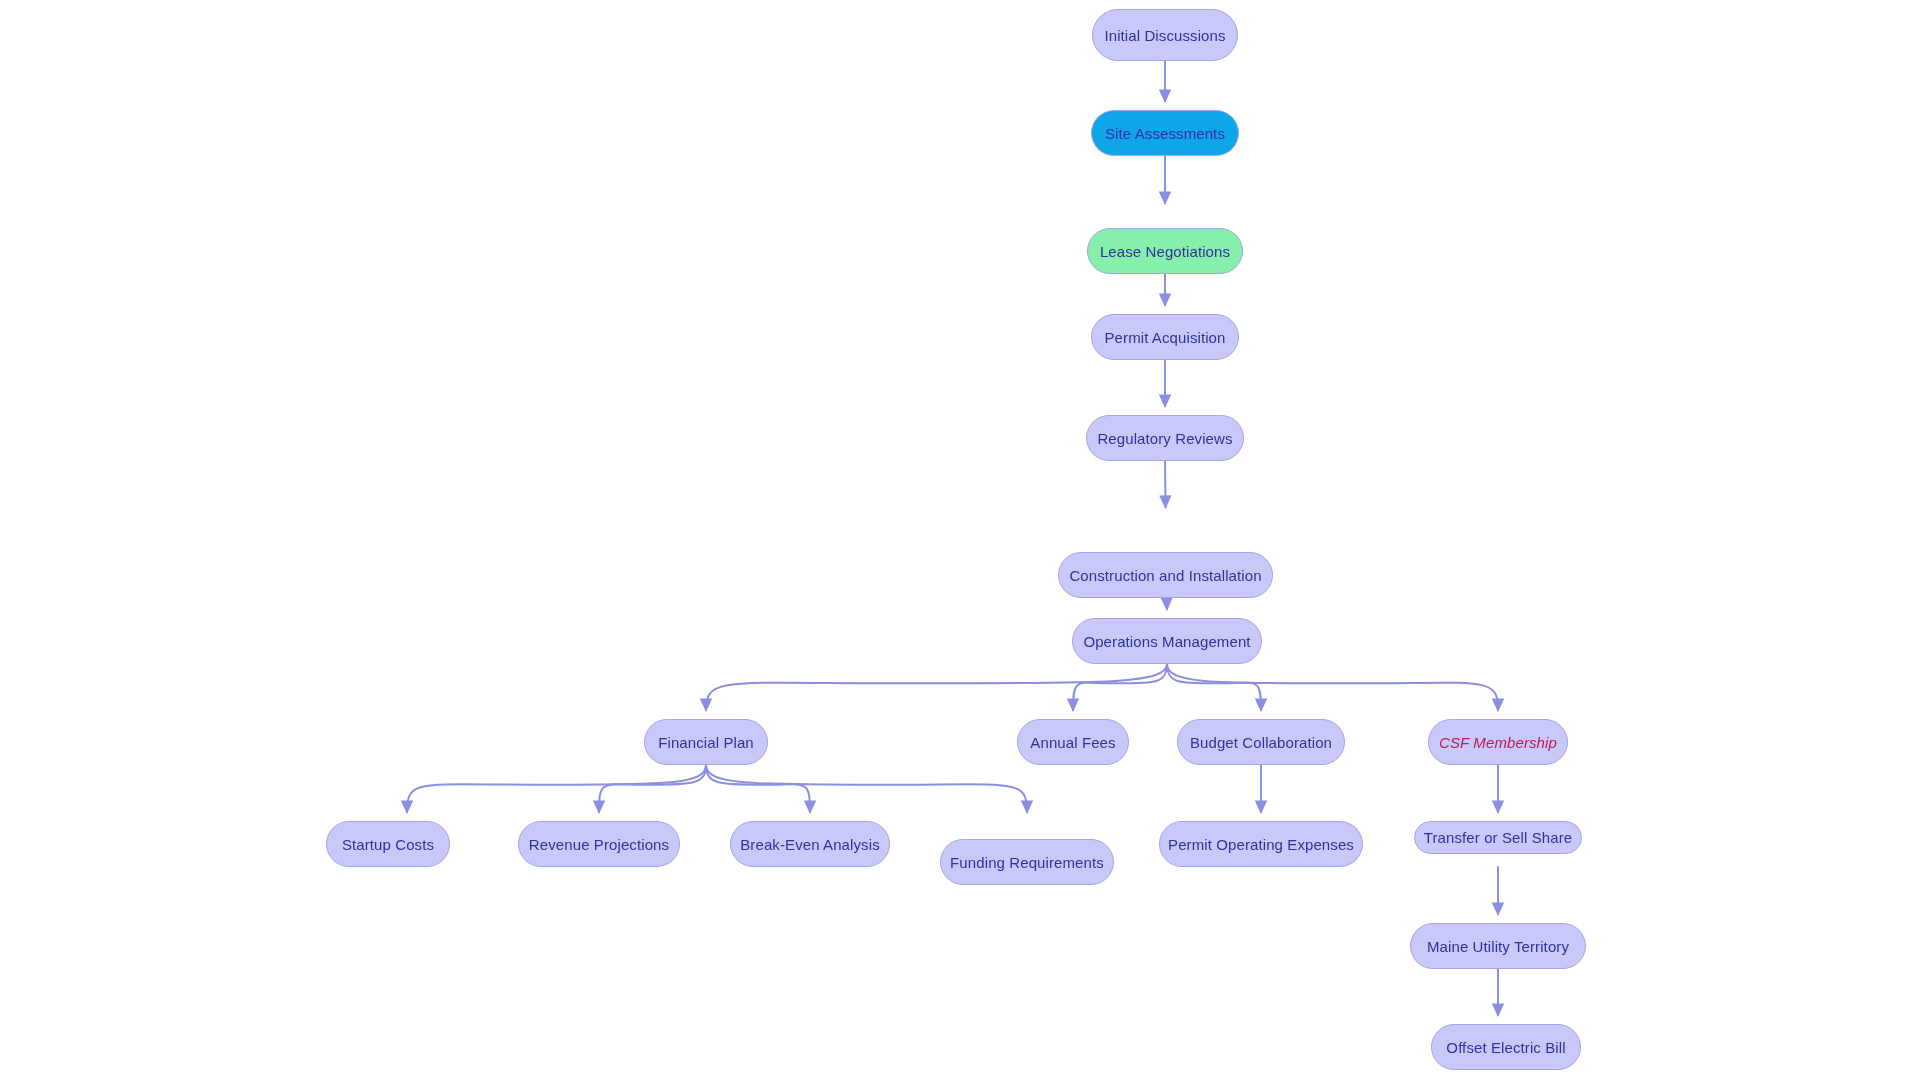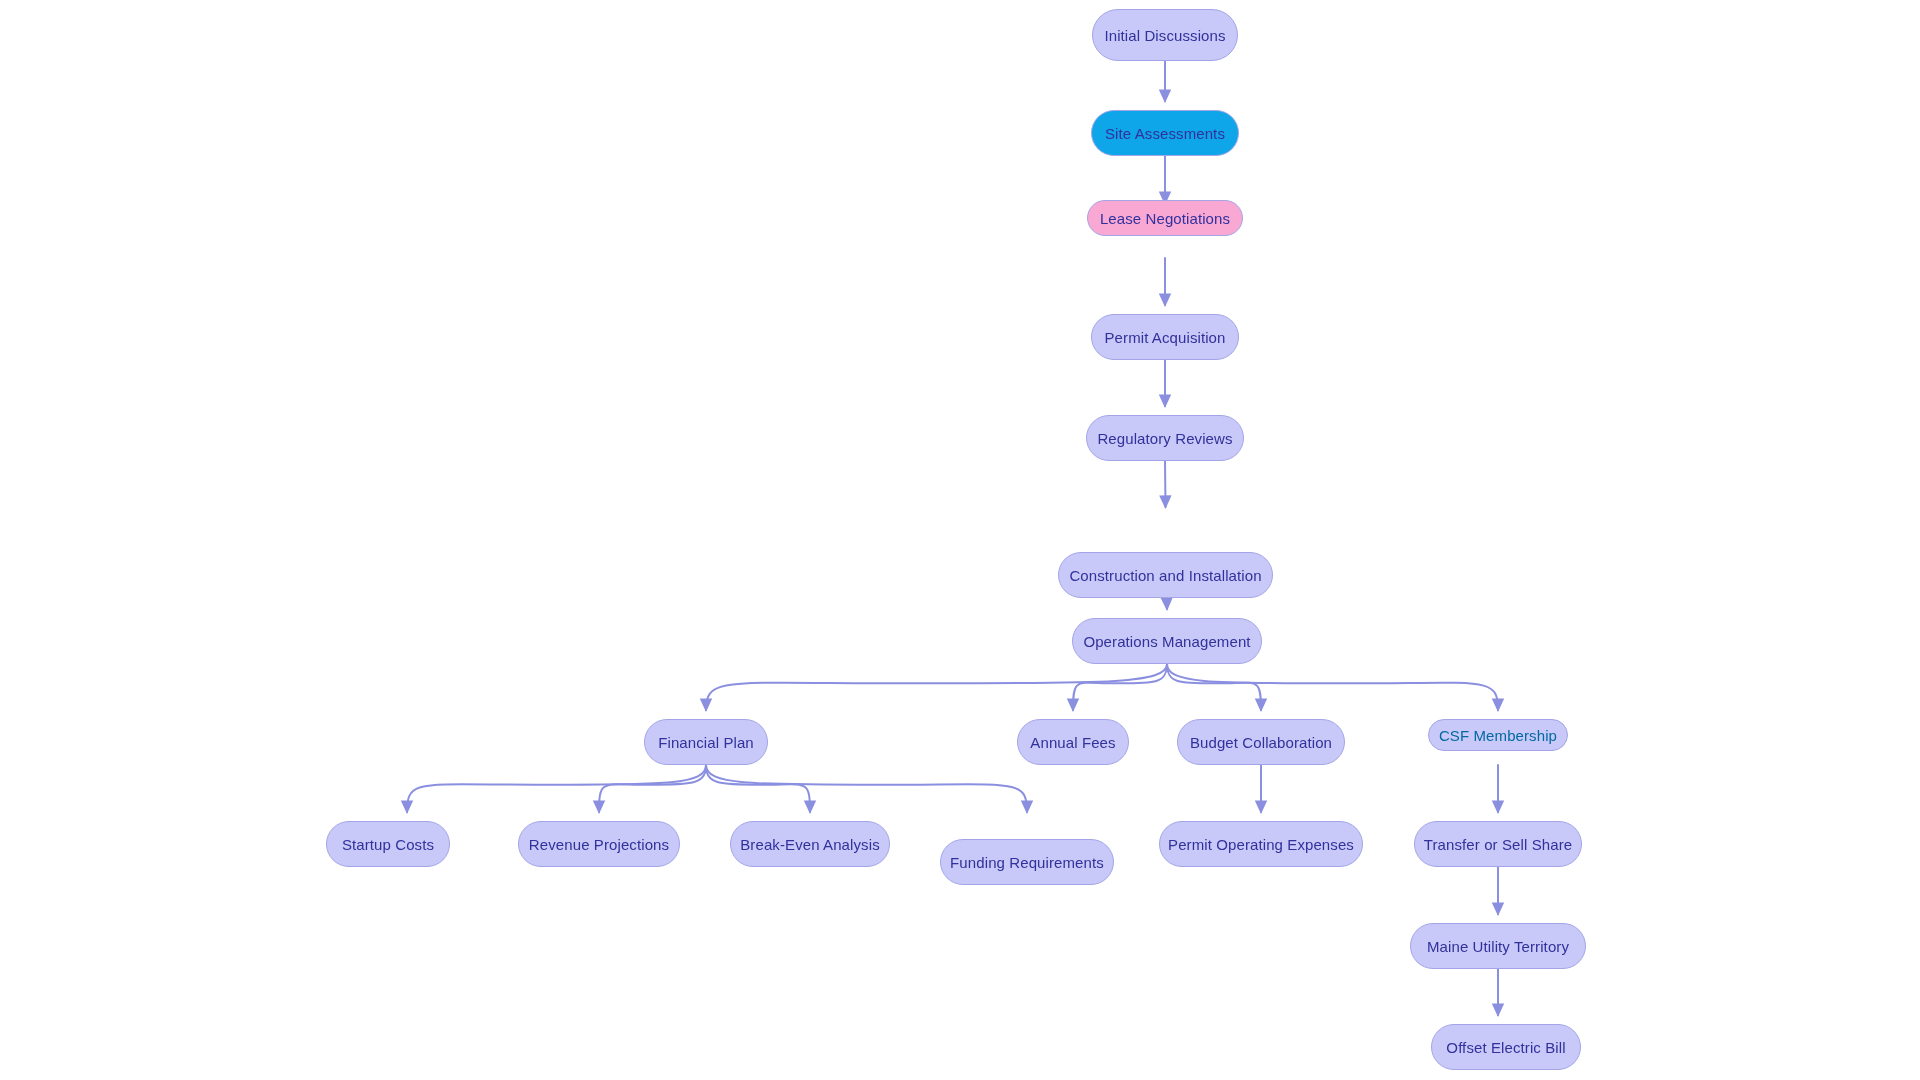--- a/index.html
+++ b/index.html
@@ -82,21 +82,21 @@
         <path d="M1498,969 L1498,1015" fill="none" stroke="#8b8fe0" stroke-width="2" stroke-linecap="round" marker-end="url(#arrowhead)"></path>
       </g>
   </svg>
   <div id="node-layer">
       <div class="flow-node" style="left: 1092px; top: 9px; width: 146px; height: 52px; background: rgb(200, 201, 248); border-color: rgb(163, 165, 232); color: rgb(49, 49, 156);">
         <span class="node-label">Initial Discussions</span>
       </div>
       <div class="flow-node" style="left: 1091px; top: 110px; width: 148px; height: 46px; background: #0ea5e9; border-color: rgb(163, 165, 232); color: rgb(49, 49, 156);">
         <span class="node-label">Site Assessments</span>
       </div>
-      <div class="flow-node" style="left: 1087px; top: 200px; width: 156px; height: 36px; background: #f9a8d4; border-color: rgb(163, 165, 232); color: rgb(49, 49, 156);">
+      <div class="flow-node" style="left: 1087px; top: 228px; width: 156px; height: 46px; background: #86efac; border-color: rgb(163, 165, 232); color: rgb(49, 49, 156);">
         <span class="node-label">Lease Negotiations</span>
       </div>
       <div class="flow-node" style="left: 1091px; top: 314px; width: 148px; height: 46px; background: rgb(200, 201, 248); border-color: rgb(163, 165, 232); color: rgb(49, 49, 156);">
         <span class="node-label">Permit Acquisition</span>
       </div>
       <div class="flow-node" style="left: 1086px; top: 415px; width: 158px; height: 46px; background: rgb(200, 201, 248); border-color: rgb(163, 165, 232); color: rgb(49, 49, 156);">
         <span class="node-label">Regulatory Reviews</span>
       </div>
       <div class="flow-node" style="left: 1058px; top: 516px; width: 215px; height: 46px; background: rgb(200, 201, 248); border-color: rgb(163, 165, 232); color: rgb(49, 49, 156); margin-top: 36px;">
         <span class="node-label">Construction and Installation</span>
@@ -106,39 +106,39 @@
       </div>
       <div class="flow-node" style="left: 644px; top: 719px; width: 124px; height: 46px; background: rgb(200, 201, 248); border-color: rgb(163, 165, 232); color: rgb(49, 49, 156);">
         <span class="node-label">Financial Plan</span>
       </div>
       <div class="flow-node" style="left: 1017px; top: 719px; width: 112px; height: 46px; background: rgb(200, 201, 248); border-color: rgb(163, 165, 232); color: rgb(49, 49, 156);">
         <span class="node-label">Annual Fees</span>
       </div>
       <div class="flow-node" style="left: 1177px; top: 719px; width: 168px; height: 46px; background: rgb(200, 201, 248); border-color: rgb(163, 165, 232); color: rgb(49, 49, 156);">
         <span class="node-label">Budget Collaboration</span>
       </div>
-      <div class="flow-node" style="left: 1428px; top: 719px; width: 140px; height: 32px; background: rgb(200, 201, 248); border-color: rgb(163, 165, 232); color: #0369a1;">
+      <div class="flow-node" style="left: 1428px; top: 719px; width: 140px; height: 46px; background: rgb(200, 201, 248); border-color: rgb(163, 165, 232); color: #be185d; font-style: italic;">
         <span class="node-label">CSF Membership</span>
       </div>
       <div class="flow-node" style="left: 326px; top: 821px; width: 124px; height: 46px; background: rgb(200, 201, 248); border-color: rgb(163, 165, 232); color: rgb(49, 49, 156);">
         <span class="node-label">Startup Costs</span>
       </div>
       <div class="flow-node" style="left: 518px; top: 821px; width: 162px; height: 46px; background: rgb(200, 201, 248); border-color: rgb(163, 165, 232); color: rgb(49, 49, 156);">
         <span class="node-label">Revenue Projections</span>
       </div>
       <div class="flow-node" style="left: 730px; top: 821px; width: 160px; height: 46px; background: rgb(200, 201, 248); border-color: rgb(163, 165, 232); color: rgb(49, 49, 156);">
         <span class="node-label">Break-Even Analysis</span>
       </div>
       <div class="flow-node" style="left: 940px; top: 821px; width: 174px; height: 46px; background: rgb(200, 201, 248); border-color: rgb(163, 165, 232); color: rgb(49, 49, 156); margin-top: 18px;">
         <span class="node-label">Funding Requirements</span>
       </div>
       <div class="flow-node" style="left: 1159px; top: 821px; width: 204px; height: 46px; background: rgb(200, 201, 248); border-color: rgb(163, 165, 232); color: rgb(49, 49, 156);">
         <span class="node-label">Permit Operating Expenses</span>
       </div>
-      <div class="flow-node" style="left: 1414px; top: 821px; width: 168px; height: 46px; background: rgb(200, 201, 248); border-color: rgb(163, 165, 232); color: rgb(49, 49, 156);">
+      <div class="flow-node" style="left: 1414px; top: 821px; width: 168px; height: 33px; background: rgb(200, 201, 248); border-color: rgb(163, 165, 232); color: rgb(49, 49, 156);">
         <span class="node-label">Transfer or Sell Share</span>
       </div>
       <div class="flow-node" style="left: 1410px; top: 923px; width: 176px; height: 46px; background: rgb(200, 201, 248); border-color: rgb(163, 165, 232); color: rgb(49, 49, 156);">
         <span class="node-label">Maine Utility Territory</span>
       </div>
       <div class="flow-node" style="left: 1431px; top: 1024px; width: 150px; height: 46px; background: rgb(200, 201, 248); border-color: rgb(163, 165, 232); color: rgb(49, 49, 156);">
         <span class="node-label">Offset Electric Bill</span>
       </div>
     </div>
 </div>

